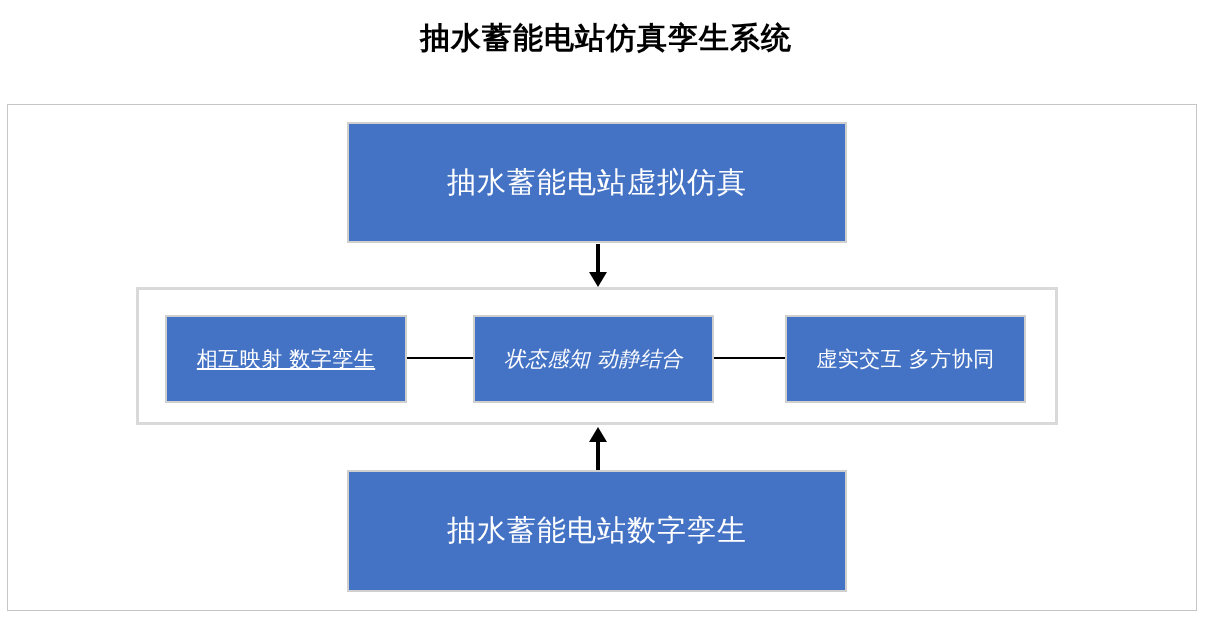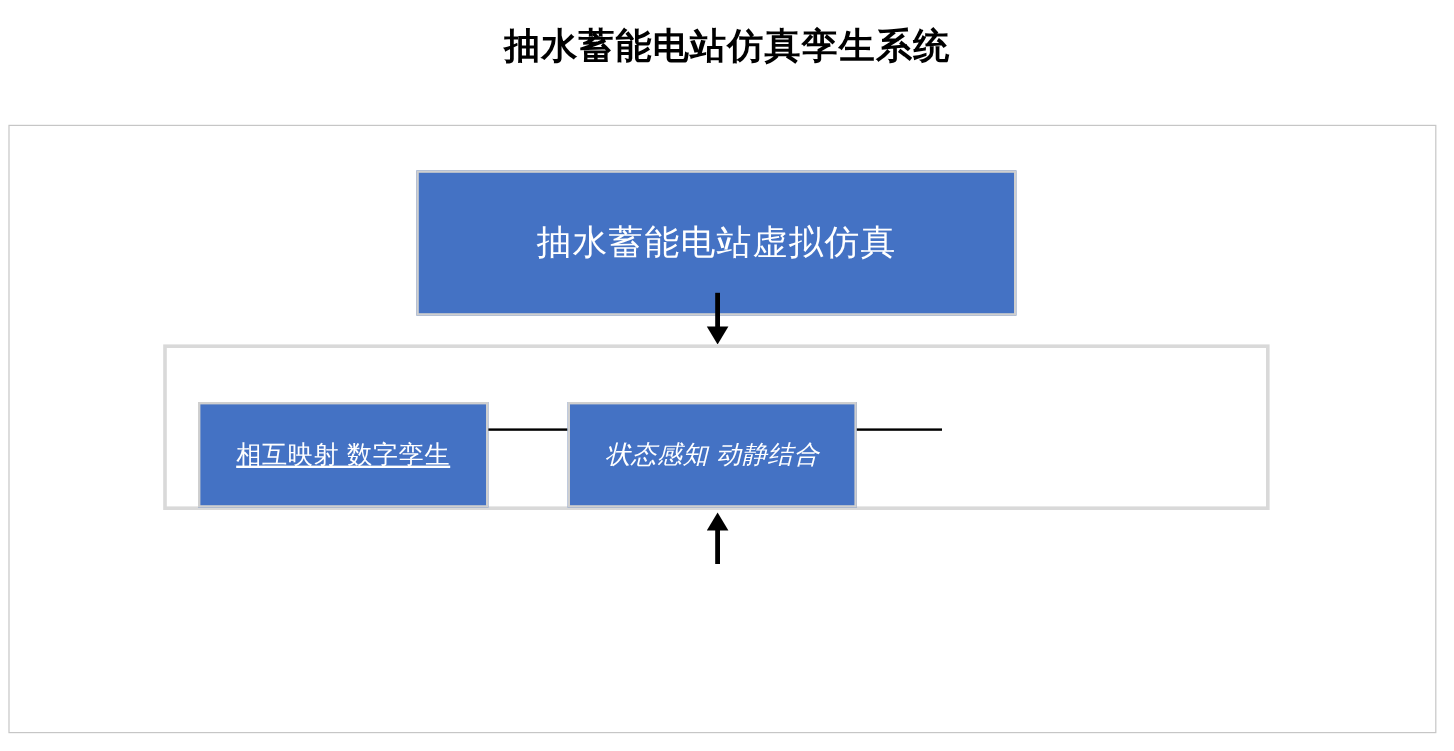--- a/index.html
+++ b/index.html
@@ -49,21 +49,20 @@
   .blue-box {
     position: absolute;
     background: var(--box-fill, #4472c4);
     border: 2px solid var(--box-border, #cfcfcf);
     box-sizing: border-box;
     color: var(--box-text, #ffffff);
     display: flex;
     align-items: center;
     justify-content: center;
     text-align: center;
-    margin-top: 20px;
   }
   .big-box { font-size: 29px; letter-spacing: 1px; }
   .small-box { font-size: 21px; letter-spacing: 0.5px; }
 
   .box-top    { left: 347px; top: 122px; width: 500px; height: 121px; }
   .box-mid-1  { left: 165px; top: 315px; width: 242px; height: 88px; text-decoration: underline; }
   .box-mid-2  { left: 473px; top: 315px; width: 241px; height: 88px; font-style: italic; }
   .box-mid-3  { left: 785px; top: 315px; width: 241px; height: 88px; }
   .box-bottom { left: 347px; top: 470px; width: 500px; height: 122px; }
 
@@ -118,18 +117,24 @@
   </div>
 
   <div class="connector connector-1"></div>
 
   <div class="blue-box small-box box-mid-2">
     <span>状态感知 动静结合</span>
   </div>
 
   <div class="connector connector-2"></div>
 
+  <div class="blue-box small-box box-mid-3">
+    <span>虚实交互 多方协同</span>
+  </div>
 
   <div class="arrow-shaft up-shaft"></div>
   <div class="arrow-head up-head"></div>
 
+  <div class="blue-box big-box box-bottom">
+    <span>抽水蓄能电站数字孪生</span>
+  </div>
 
 </div>
 
 </body></html>

